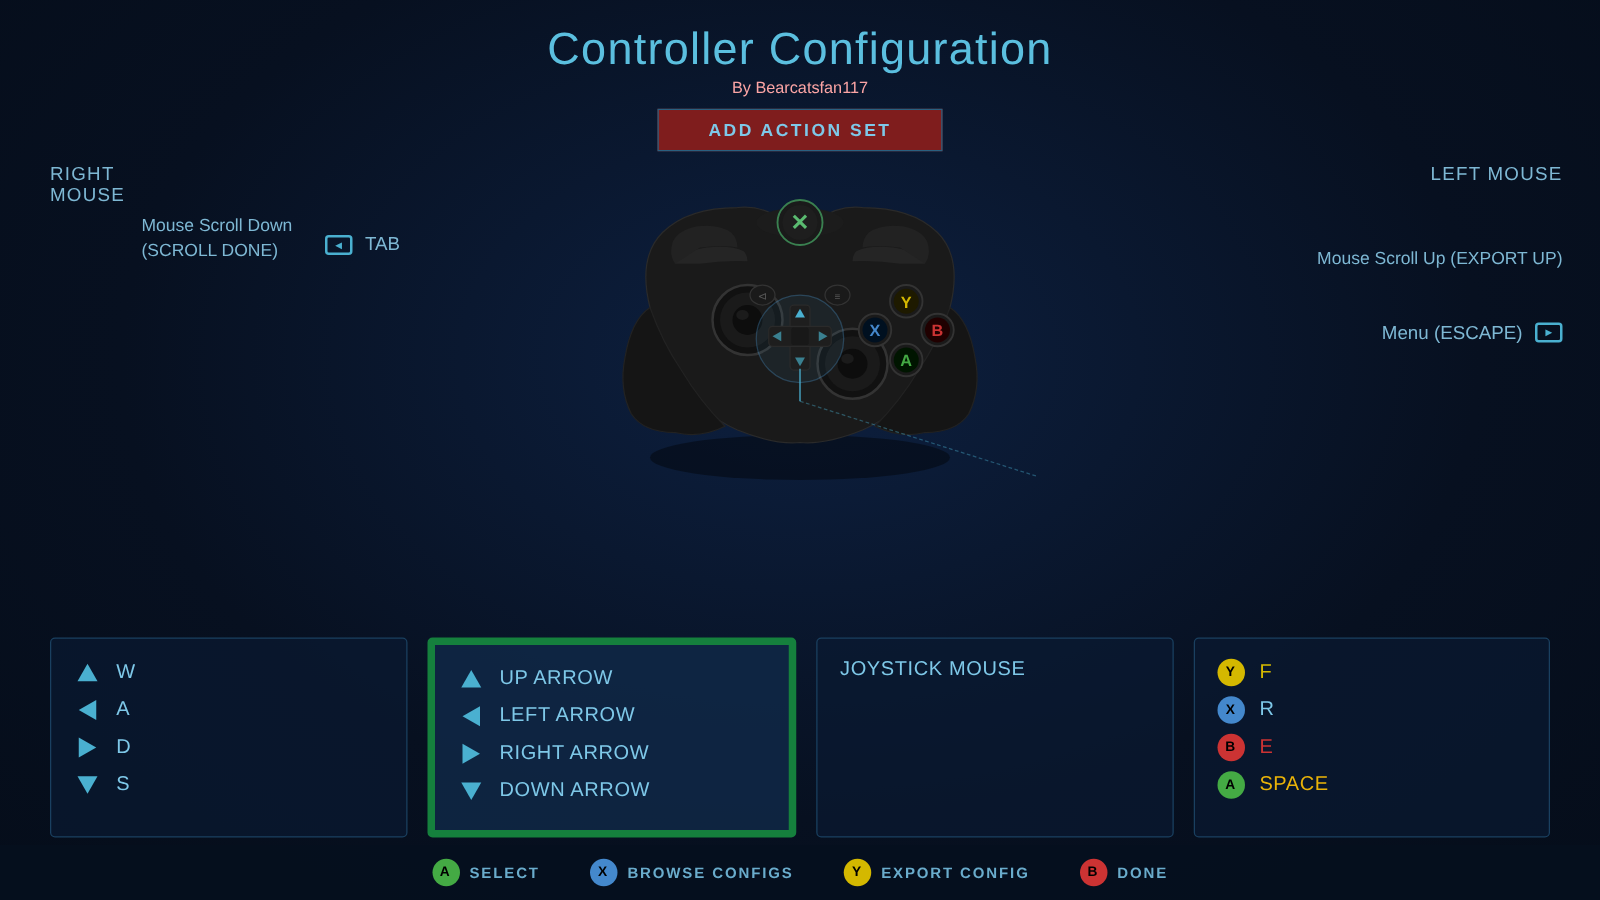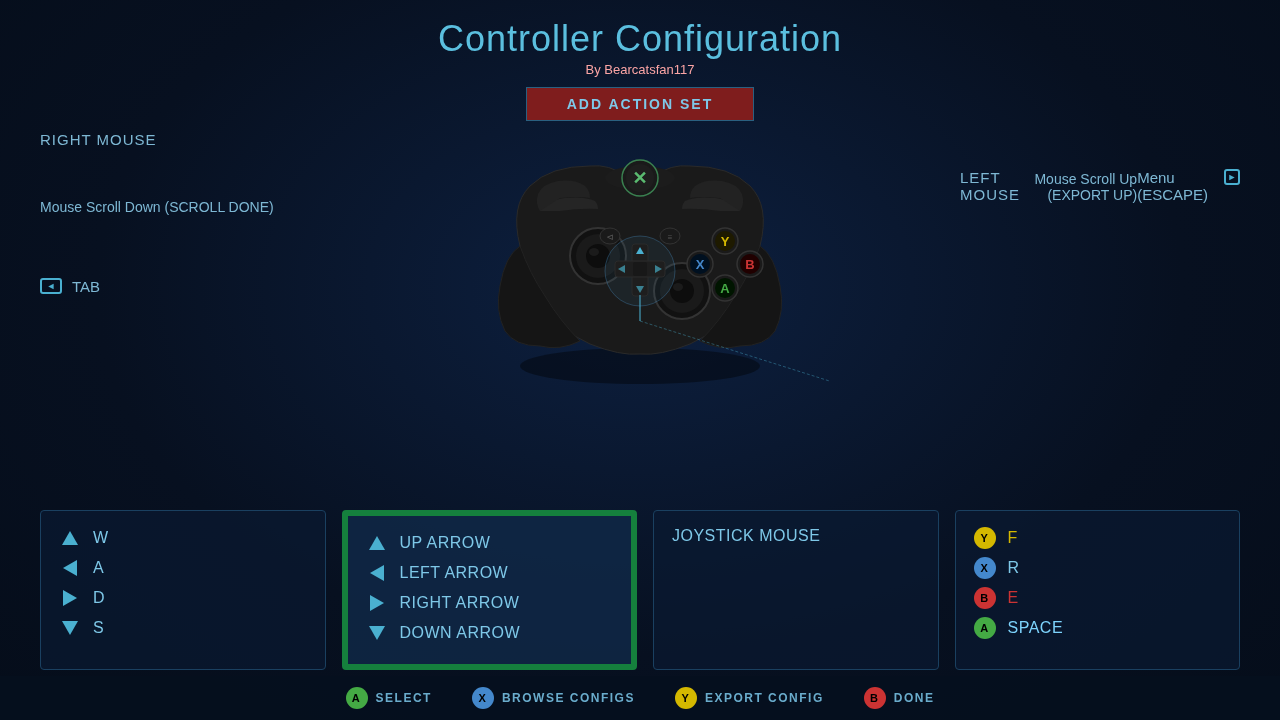--- a/index.html
+++ b/index.html
@@ -73,21 +73,21 @@
       justify-content: center;
     }
 
     
     .left-annotations {
       position: absolute;
       left: 40px;
       top: 0;
       width: 280px;
       display: flex;
-      flex-direction: column;
+      flex-direction: row;
       gap: 0;
     }
 
     .annotation-right-mouse {
       font-size: 15px;
       color: #7eb8d4;
       margin-top: 10px;
       letter-spacing: 1px;
     }
 
@@ -103,25 +103,25 @@
       align-items: center;
       gap: 10px;
       margin-top: 60px;
       font-size: 15px;
       color: #7eb8d4;
     }
 
     
     .right-annotations {
       position: absolute;
-      right: 40px;
+      right: 30px;
       top: 0;
       width: 280px;
       display: flex;
-      flex-direction: row;
+      flex-direction: column;
       align-items: flex-end;
       gap: 0;
     }
 
     .annotation-left-mouse {
       font-size: 15px;
       color: #7eb8d4;
       margin-top: 10px;
       letter-spacing: 1px;
     }
@@ -252,21 +252,21 @@
       color: #000;
     }
 
     .badge-y { background: #d4b800; }
     .badge-x { background: #4488cc; }
     .badge-b { background: #cc3333; }
     .badge-a { background: #44aa44; }
 
     .badge-text-y { color: #d4b800; }
     .badge-text-b { color: #cc3333; }
-    .badge-text-a { color: #7dd3fc; }
+    .badge-text-a { color: #eab308; }
 
     
     .footer-bar {
       position: absolute;
       bottom: 0;
       left: 0;
       right: 0;
       height: 44px;
       background: rgba(5, 15, 30, 0.9);
       display: flex;

